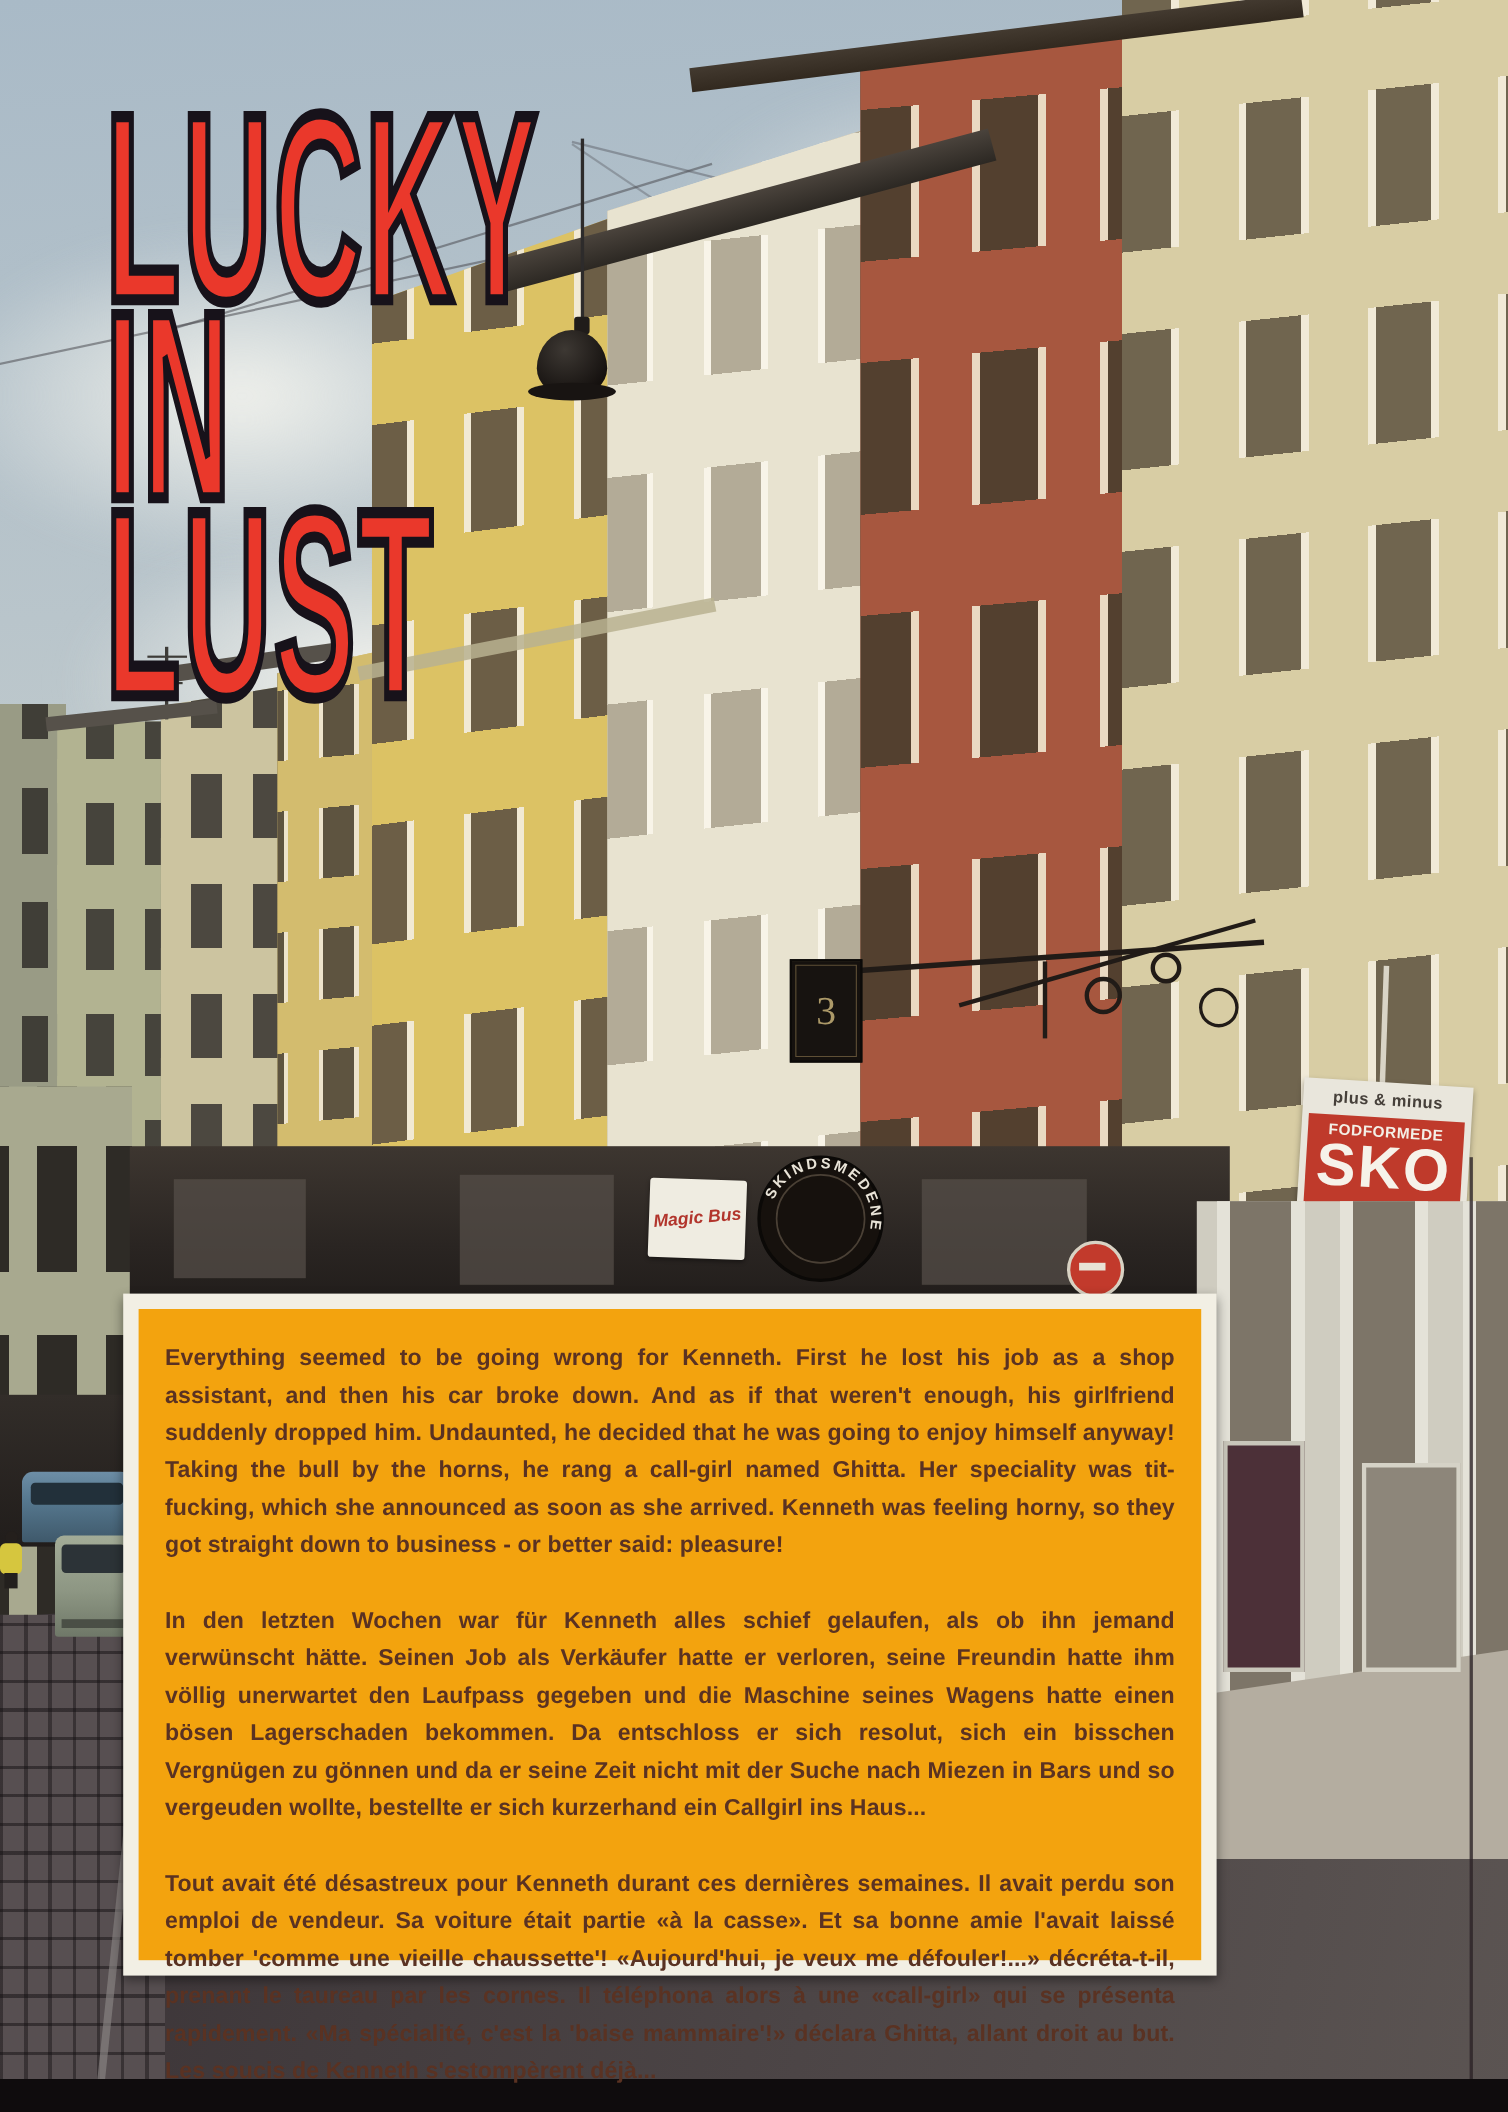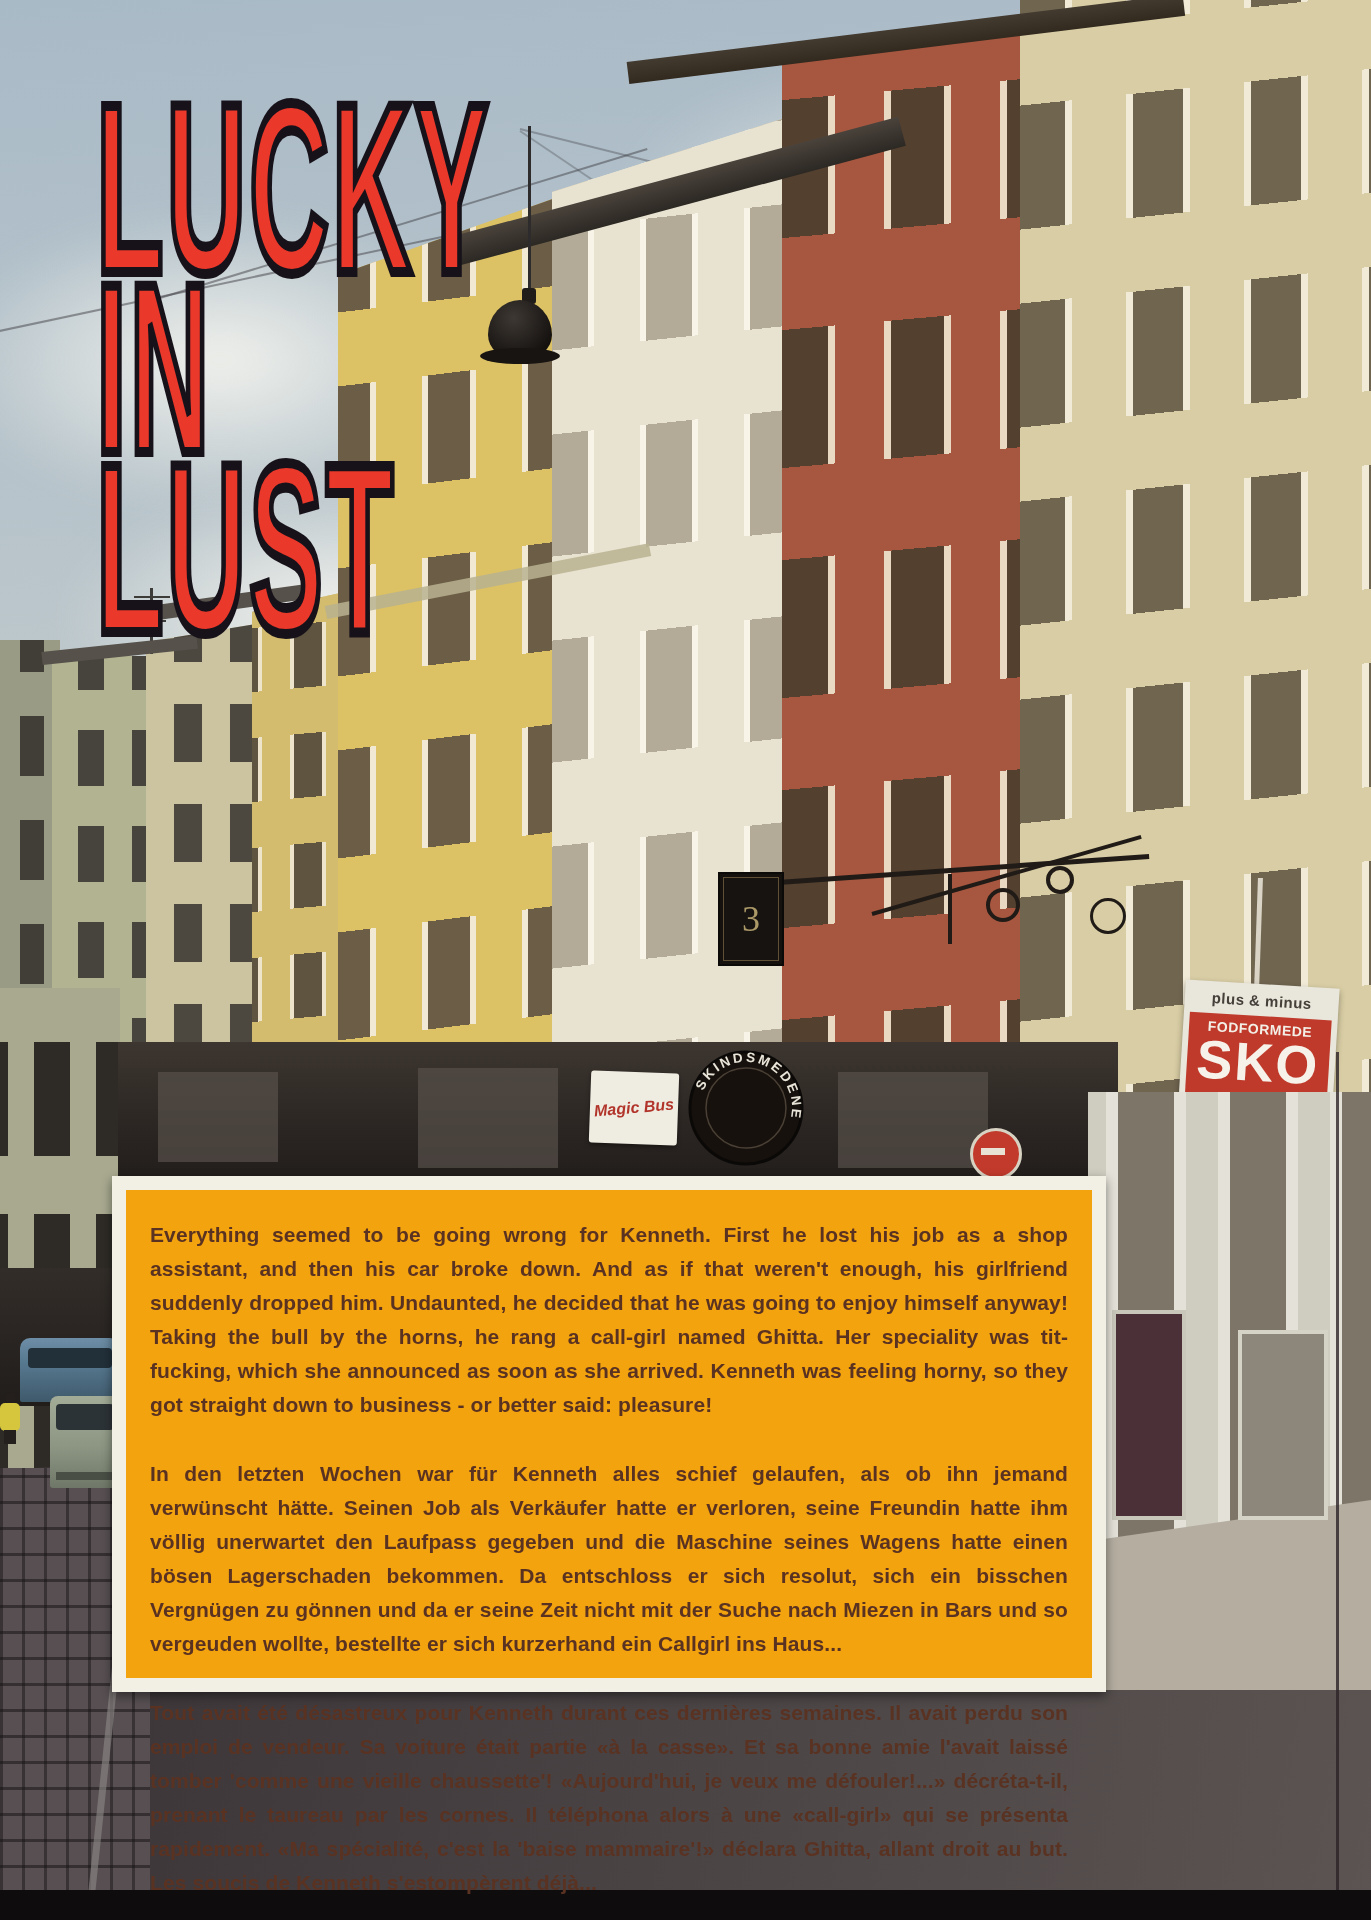--- a/index.html
+++ b/index.html
@@ -199,21 +199,21 @@
   .title{position:absolute;left:96px;top:60px;z-index:20;}
   .title .line{position:absolute;left:0;white-space:nowrap;
       font-weight:bold;font-size:168px;line-height:1;letter-spacing:4px;
       color:#ea382b;-webkit-text-stroke:7px #17121a;
       transform:scale(.66,1.44);transform-origin:left top;}
   .title .l1{top:8px;}
   .title .l2{top:188px;}
   .title .l3{top:368px;}
 
   
-  .panel{position:absolute;left:112px;top:1176px;width:994px;height:516px;z-index:30;
+  .panel{position:absolute;left:112px;top:1176px;width:994px;height:620px;z-index:30;
       background:#f2efe4;box-shadow:0 4px 10px rgba(0,0,0,.45);}
   .panel-inner{position:absolute;left:14px;top:14px;right:14px;bottom:14px;
       background:#f3a30e;padding:28px 24px 0 24px;box-sizing:border-box;}
   .panel-inner p{margin:0 0 35px 0;color:#5a3222;font-weight:bold;font-size:21px;
       line-height:34px;text-align:justify;letter-spacing:.1px;}
 </style>
 </head>
 <body>
 
 <div class="page">

